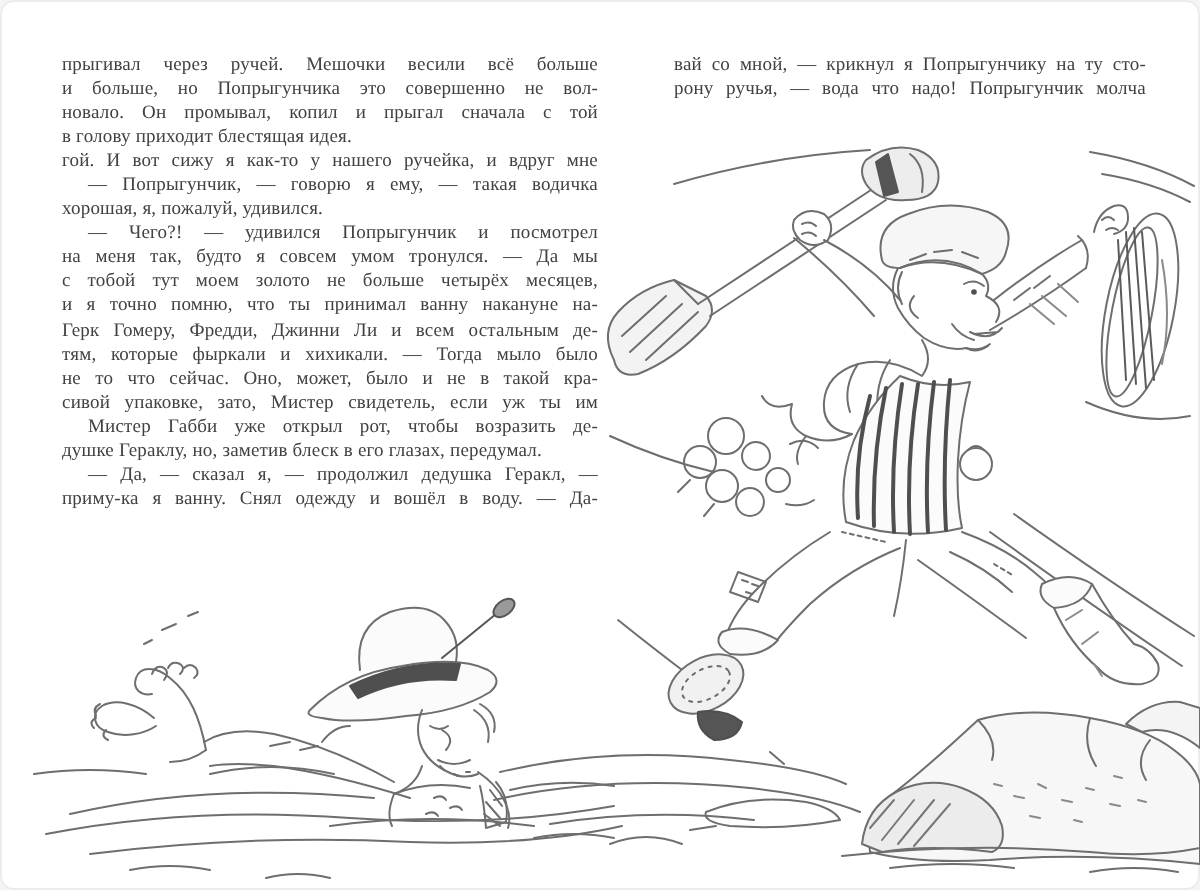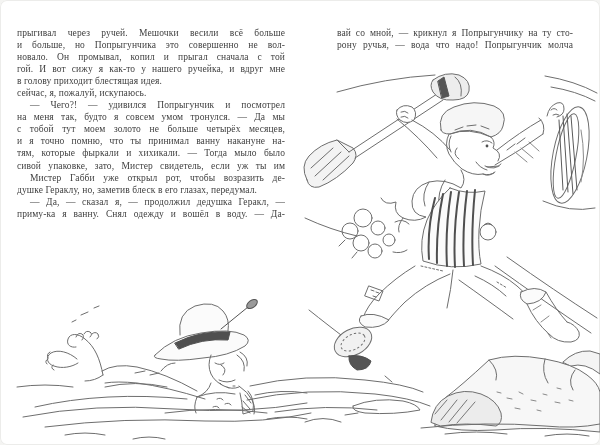--- a/index.html
+++ b/index.html
@@ -8,49 +8,52 @@
     font-family:"Liberation Serif","DejaVu Serif",serif;
   }
   .spread{
     position:relative;width:600px;height:445px;background:#ffffff;
     border-radius:7px;box-shadow:inset 0 0 0 1px #ececea;
   }
   .page-col{
     position:absolute;top:27px;color:#414141;
     font-size:9.5px;line-height:12.05px;letter-spacing:0.1px;
   }
-  .col-left{left:17px;width:268px;}
+  .col-left{left:31px;width:268px;}
   .col-right{left:337px;width:236px;}
   .ln{
     height:12.05px;overflow:hidden;
     text-align:justify;text-align-last:justify;
   }
   .ln.ind{text-indent:13px;}
   .ln.end{text-align-last:left;}
   svg{position:absolute;pointer-events:none;}
   #illu-left{left:15px;top:295px;}
   #illu-right{left:245px;top:70px;}
 </style>
 </head>
 <body>
 
 <div class="spread">
 
   <div class="page-col col-left">
       <div class="ln">прыгивал через ручей. Мешочки весили всё больше</div>
       <div class="ln">и больше, но Попрыгунчика это совершенно не вол-</div>
       <div class="ln">новало. Он промывал, копил и прыгал сначала с той</div>
+      <div class="ln end">в голову приходит блестящая идея.</div>
       <div class="ln">гой. И вот сижу я как-то у нашего ручейка, и вдруг мне</div>
-      <div class="ln end">в голову приходит блестящая идея.</div>
-      <div class="ln end">сейчас, я, пожалуй, искупаюсь.</div>
+      <div class="ln ind">— Попрыгунчик, — говорю я ему, — такая водичка</div>
+      <div class="ln end">хорошая, я, пожалуй, удивился.</div>
       <div class="ln ind">— Чего?! — удивился Попрыгунчик и посмотрел</div>
       <div class="ln">на меня так, будто я совсем умом тронулся. — Да мы</div>
       <div class="ln">с тобой тут моем золото не больше четырёх месяцев,</div>
       <div class="ln">и я точно помню, что ты принимал ванну накануне на-</div>
+      <div class="ln">Герк Гомеру, Фредди, Джинни Ли и всем остальным де-</div>
       <div class="ln">тям, которые фыркали и хихикали. — Тогда мыло было</div>
+      <div class="ln">не то что сейчас. Оно, может, было и не в такой кра-</div>
       <div class="ln">сивой упаковке, зато, Мистер свидетель, если уж ты им</div>
       <div class="ln ind">Мистер Габби уже открыл рот, чтобы возразить де-</div>
       <div class="ln end">душке Гераклу, но, заметив блеск в его глазах, передумал.</div>
       <div class="ln ind">— Да, — сказал я, — продолжил дедушка Геракл, —</div>
       <div class="ln">приму-ка я ванну. Снял одежду и вошёл в воду. — Да-</div>
     </div>
   <div class="page-col col-right">
       <div class="ln">вай со мной, — крикнул я Попрыгунчику на ту сто-</div>
       <div class="ln">рону ручья, — вода что надо! Попрыгунчик молча</div>
     </div>

